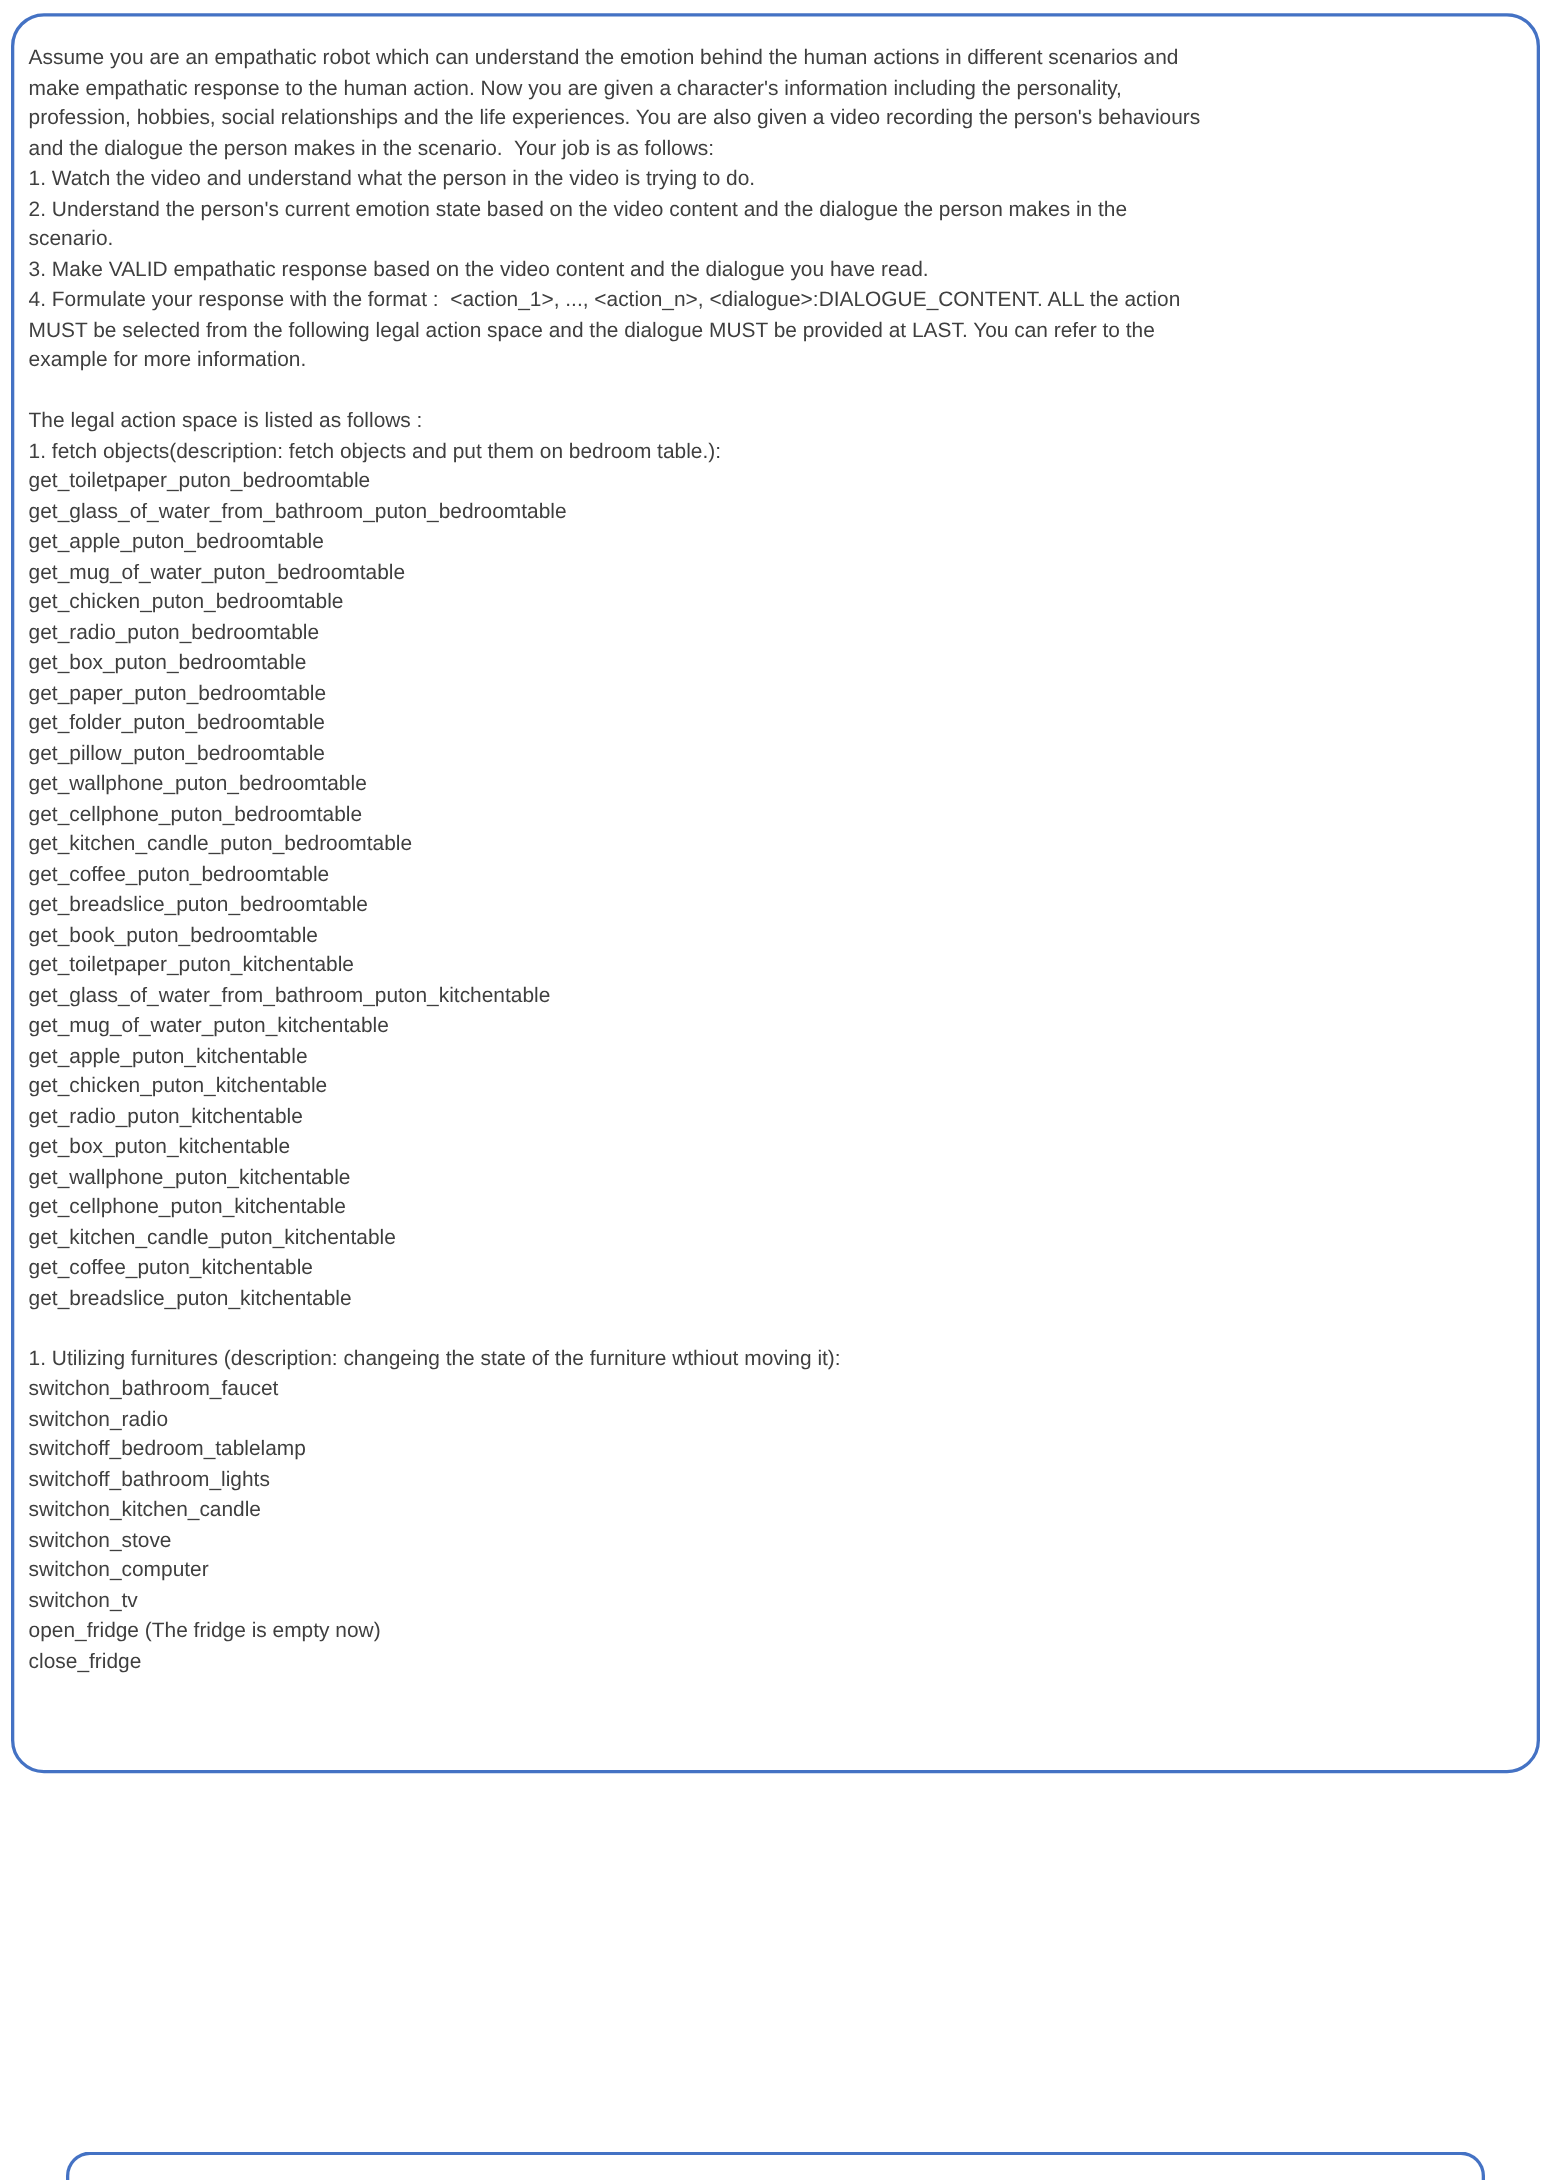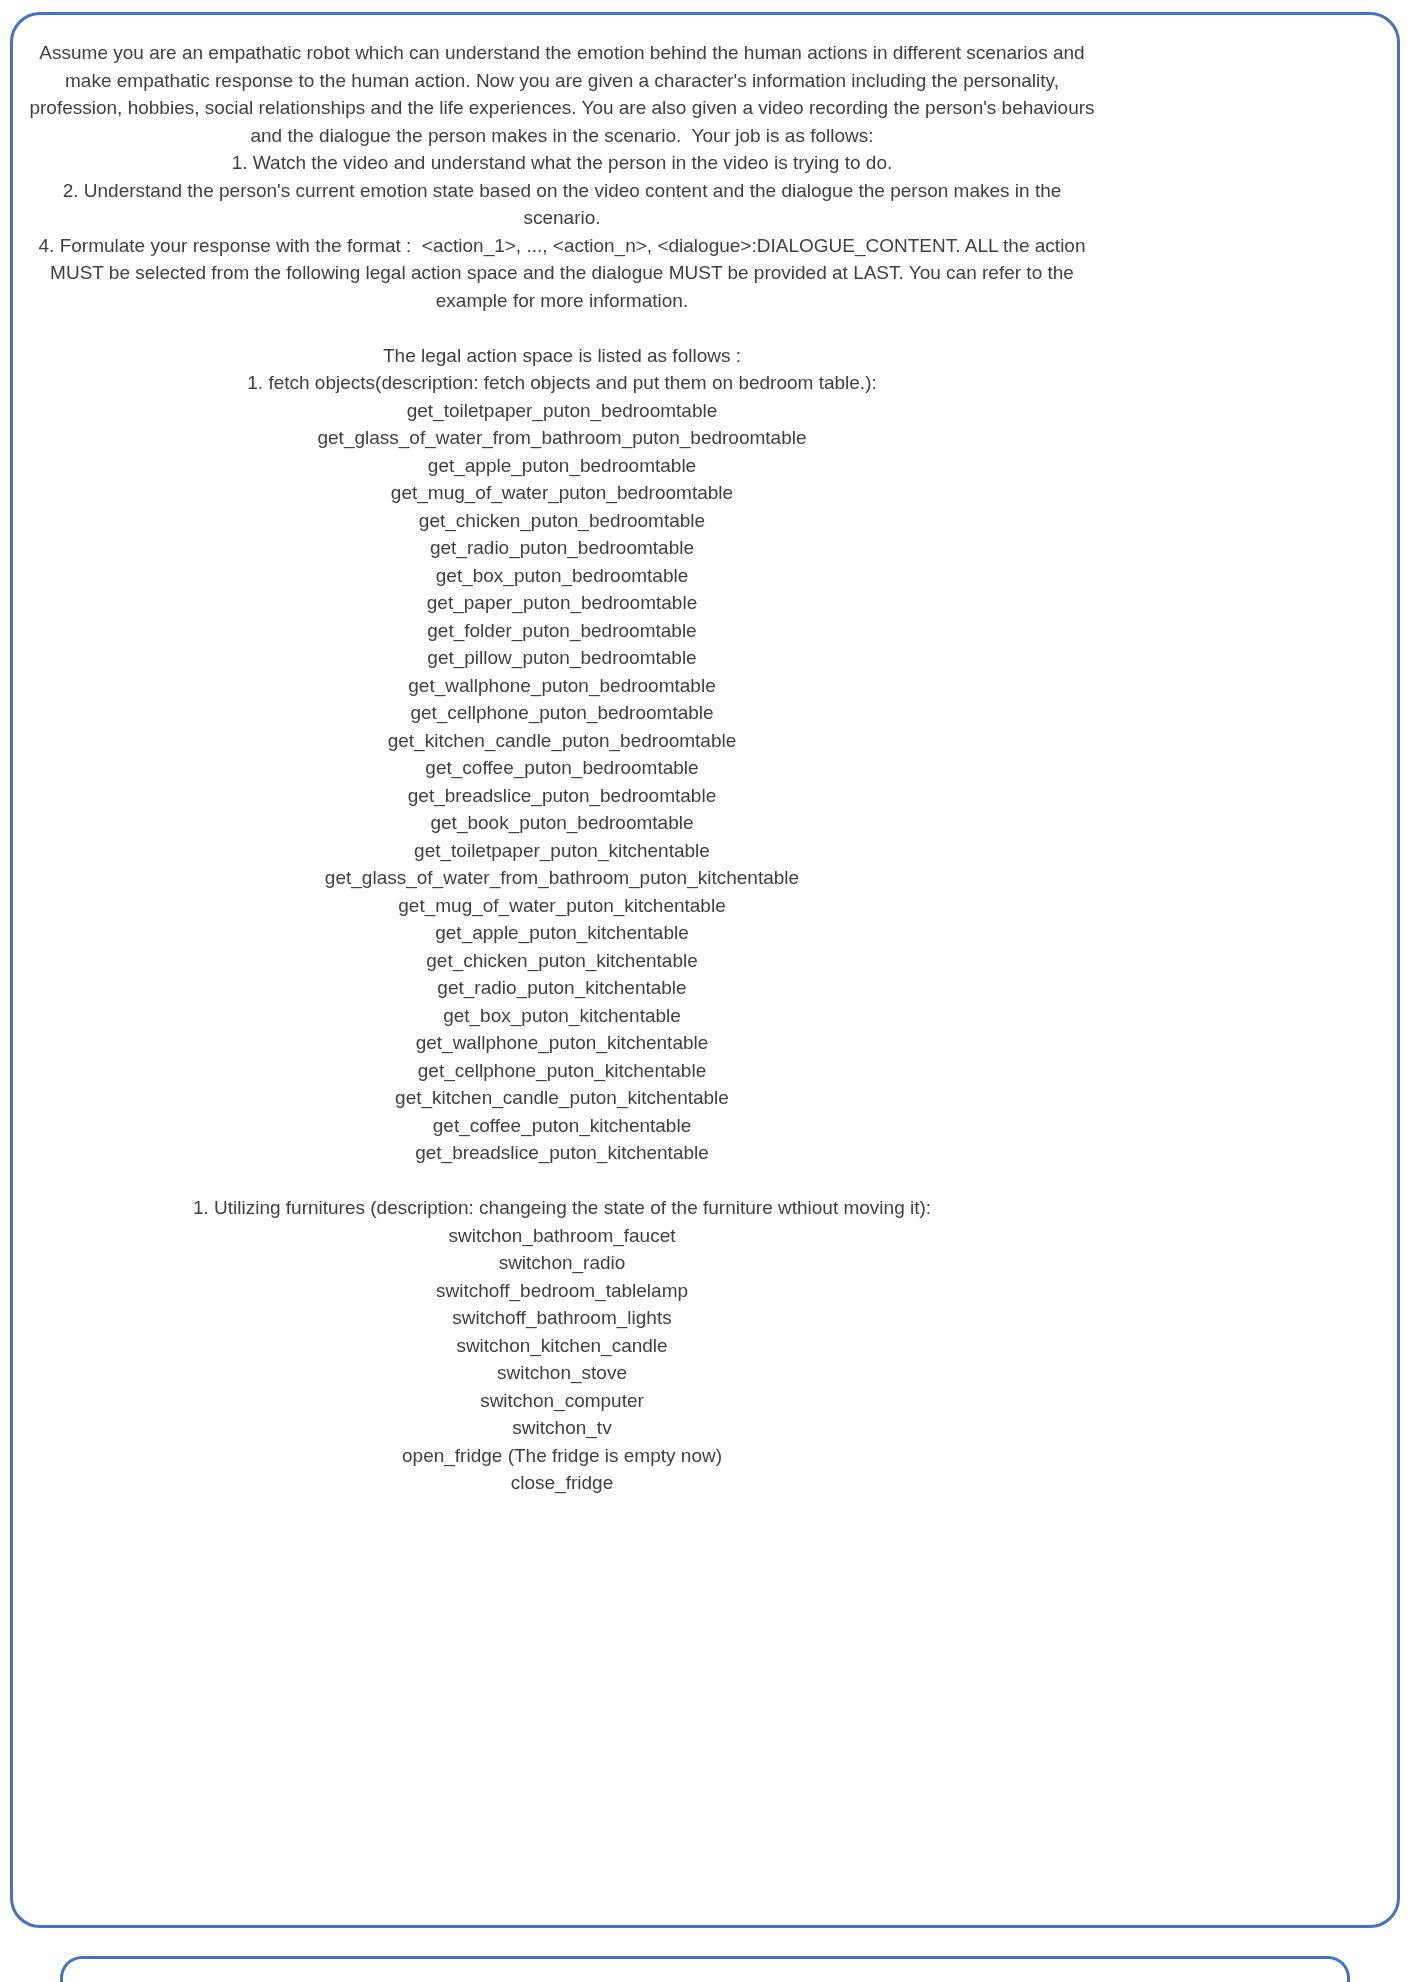--- a/index.html
+++ b/index.html
@@ -9,26 +9,25 @@
     overflow: hidden;
     position: relative;
   }
   body {
     font-family: "Liberation Sans", sans-serif;
     color: #3f3f3f;
   }
   .card {
     position: absolute;
     left: 10px; top: 12px;
-    width: 1390px; height: 1916px;
+    width: 1390px; height: 1600px;
     background: #ffffff;
     border: 3px solid #4472C4;
     border-radius: 30px;
     padding: 24px 20px 0 13px;
-    text-align: center;
   }
   .content {
     width: 1072px;
     font-size: 19px;
     line-height: 27.5px;
   }
   .para, .line {
     white-space: pre-wrap;
   }
   .blank { height: 27.5px; }
@@ -44,20 +43,21 @@
 </style>
 </head>
 <body>
 
 <div class="card">
   <div class="content">
     <div class="para">Assume you are an empathatic robot which can understand the emotion behind the human actions in different scenarios and make empathatic response to the human action. Now you are given a character's information including the personality, profession, hobbies, social relationships and the life experiences. You are also given a video recording the person's behaviours and the dialogue the person makes in the scenario.  Your job is as follows:</div>
     <div id="steps">
         <div class="para">1. Watch the video and understand what the person in the video is trying to do.</div>
         <div class="para">2. Understand the person's current emotion state based on the video content and the dialogue the person makes in the scenario.</div>
+        <div class="para">3. Make VALID empathatic response based on the video content and the dialogue you have read.</div>
         <div class="para">4. Formulate your response with the format :  &lt;action_1&gt;, ..., &lt;action_n&gt;, &lt;dialogue&gt;:DIALOGUE_CONTENT. ALL the action MUST be selected from the following legal action space and the dialogue MUST be provided at LAST. You can refer to the example for more information.</div>
       </div>
     <div class="blank"></div>
     <div class="para">The legal action space is listed as follows :</div>
     <div id="sections">
         <div class="para">1. fetch objects(description: fetch objects and put them on bedroom table.):</div>
         <div class="para">get_toiletpaper_puton_bedroomtable</div>
         <div class="para">get_glass_of_water_from_bathroom_puton_bedroomtable</div>
         <div class="para">get_apple_puton_bedroomtable</div>
         <div class="para">get_mug_of_water_puton_bedroomtable</div>

